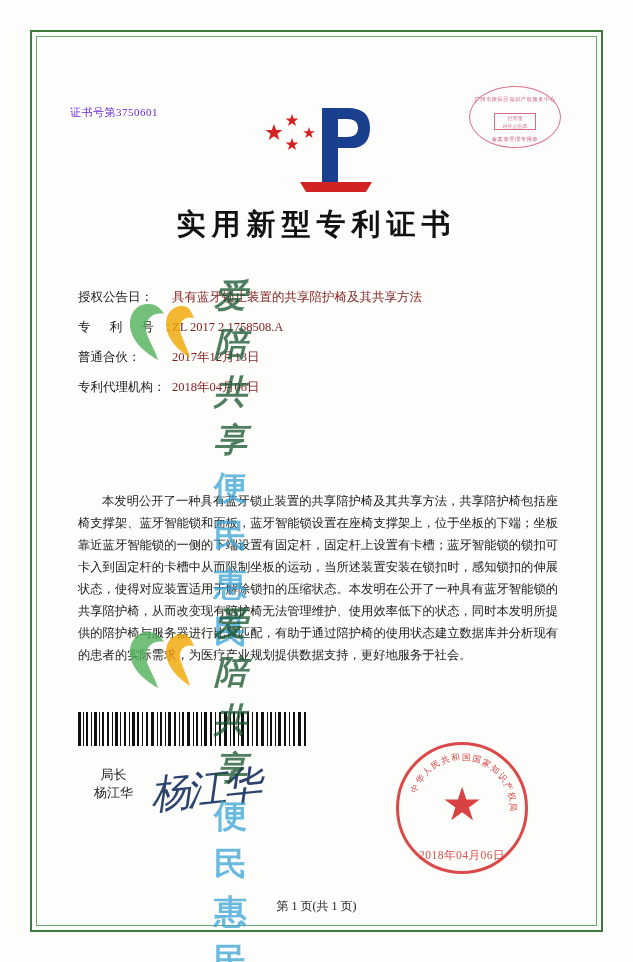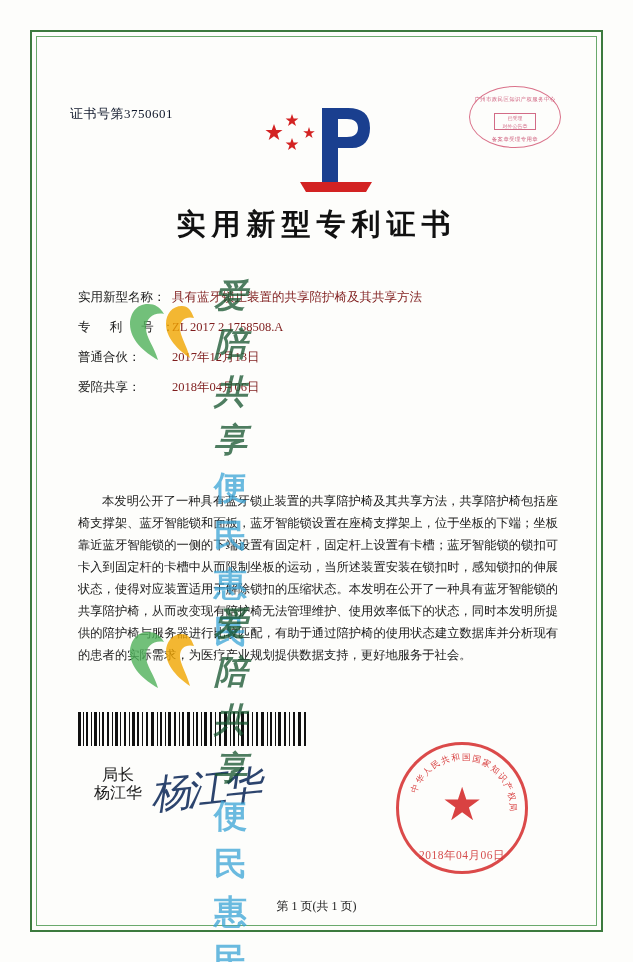--- a/index.html
+++ b/index.html
@@ -51,22 +51,22 @@
   .corner.tl { left: 30px;  top: 30px;  border-right: none; border-bottom: none; }
   .corner.tr { right: 30px; top: 30px;  border-left: none;  border-bottom: none; }
   .corner.bl { left: 30px;  bottom: 30px; border-right: none; border-top: none; }
   .corner.br { right: 30px; bottom: 30px; border-left: none;  border-top: none; }
 
   
   .cert-number {
     position: absolute;
     left: 70px;
     top: 105px;
-    font-size: 13px;
-    color: #0f172a;
+    font-size: 11px;
+    color: #6d28d9;
     letter-spacing: 0.5px;
     font-family: "Liberation Serif", serif;
   }
 
   
   .logo {
     position: absolute;
     left: 262px;
     top: 102px;
     width: 110px;
@@ -197,21 +197,21 @@
     height: 34px;
     background: #111;
     display: block;
   }
 
   
   .sig-label {
     position: absolute;
     left: 94px;
     top: 766px;
-    font-size: 16px;
+    font-size: 13px;
     line-height: 18px;
     color: #1a1a1a;
     text-align: center;
   }
   .sig-hand {
     position: absolute;
     left: 150px;
     top: 762px;
     font-size: 40px;
     color: #16305e;
@@ -362,30 +362,30 @@
       <span>已受理</span>
       <span>对外公告章</span>
     </div>
     <div class="ts-txt ts-line3">备案章受理专用章</div>
   </div>
 
   <div class="doc-title">实用新型专利证书</div>
 
   <div class="fields">
     <div class="field-row">
-      <span class="field-label lbl-w1">实用新型名称：</span><span class="field-value">具有蓝牙锁止装置的共享陪护椅及其共享方法</span>
+      <span class="field-label lbl-w1">授权公告日：</span><span class="field-value">具有蓝牙锁止装置的共享陪护椅及其共享方法</span>
     </div>
     <div class="field-row">
       <span class="field-label lbl-w3">专 利 号：</span><span class="field-value">ZL 2017 2 1758508.A</span>
     </div>
     <div class="field-row">
       <span class="field-label lbl-w4">普通合伙：</span><span class="field-value">2017年12月13日</span>
     </div>
     <div class="field-row">
-      <span class="field-label lbl-w6">爱陪共享：</span><span class="field-value">2018年04月06日</span>
+      <span class="field-label lbl-w6">专利代理机构：</span><span class="field-value">2018年04月06日</span>
     </div>
   </div>
 
   <div class="abstract">本发明公开了一种具有蓝牙锁止装置的共享陪护椅及其共享方法，共享陪护椅包括座椅支撑架、蓝牙智能锁和面板，蓝牙智能锁设置在座椅支撑架上，位于坐板的下端；坐板靠近蓝牙智能锁的一侧的下端设置有固定杆，固定杆上设置有卡槽；蓝牙智能锁的锁扣可卡入到固定杆的卡槽中从而限制坐板的运动，当所述装置安装在锁扣时，感知锁扣的伸展状态，使得对应装置适用于解除锁扣的压缩状态。本发明在公开了一种具有蓝牙智能锁的共享陪护椅，从而改变现有陪护椅无法管理维护、使用效率低下的状态，同时本发明所提供的陪护椅与服务器进行比较匹配，有助于通过陪护椅的使用状态建立数据库并分析现有的患者的实际需求，为医疗产业规划提供数据支持，更好地服务于社会。</div>
 
   <div class="barcode">
     <i style="left:0px;width:3px"></i>
       <i style="left:5px;width:1px"></i>
       <i style="left:8px;width:2px"></i>
     <i style="left:13px;width:1px"></i>

